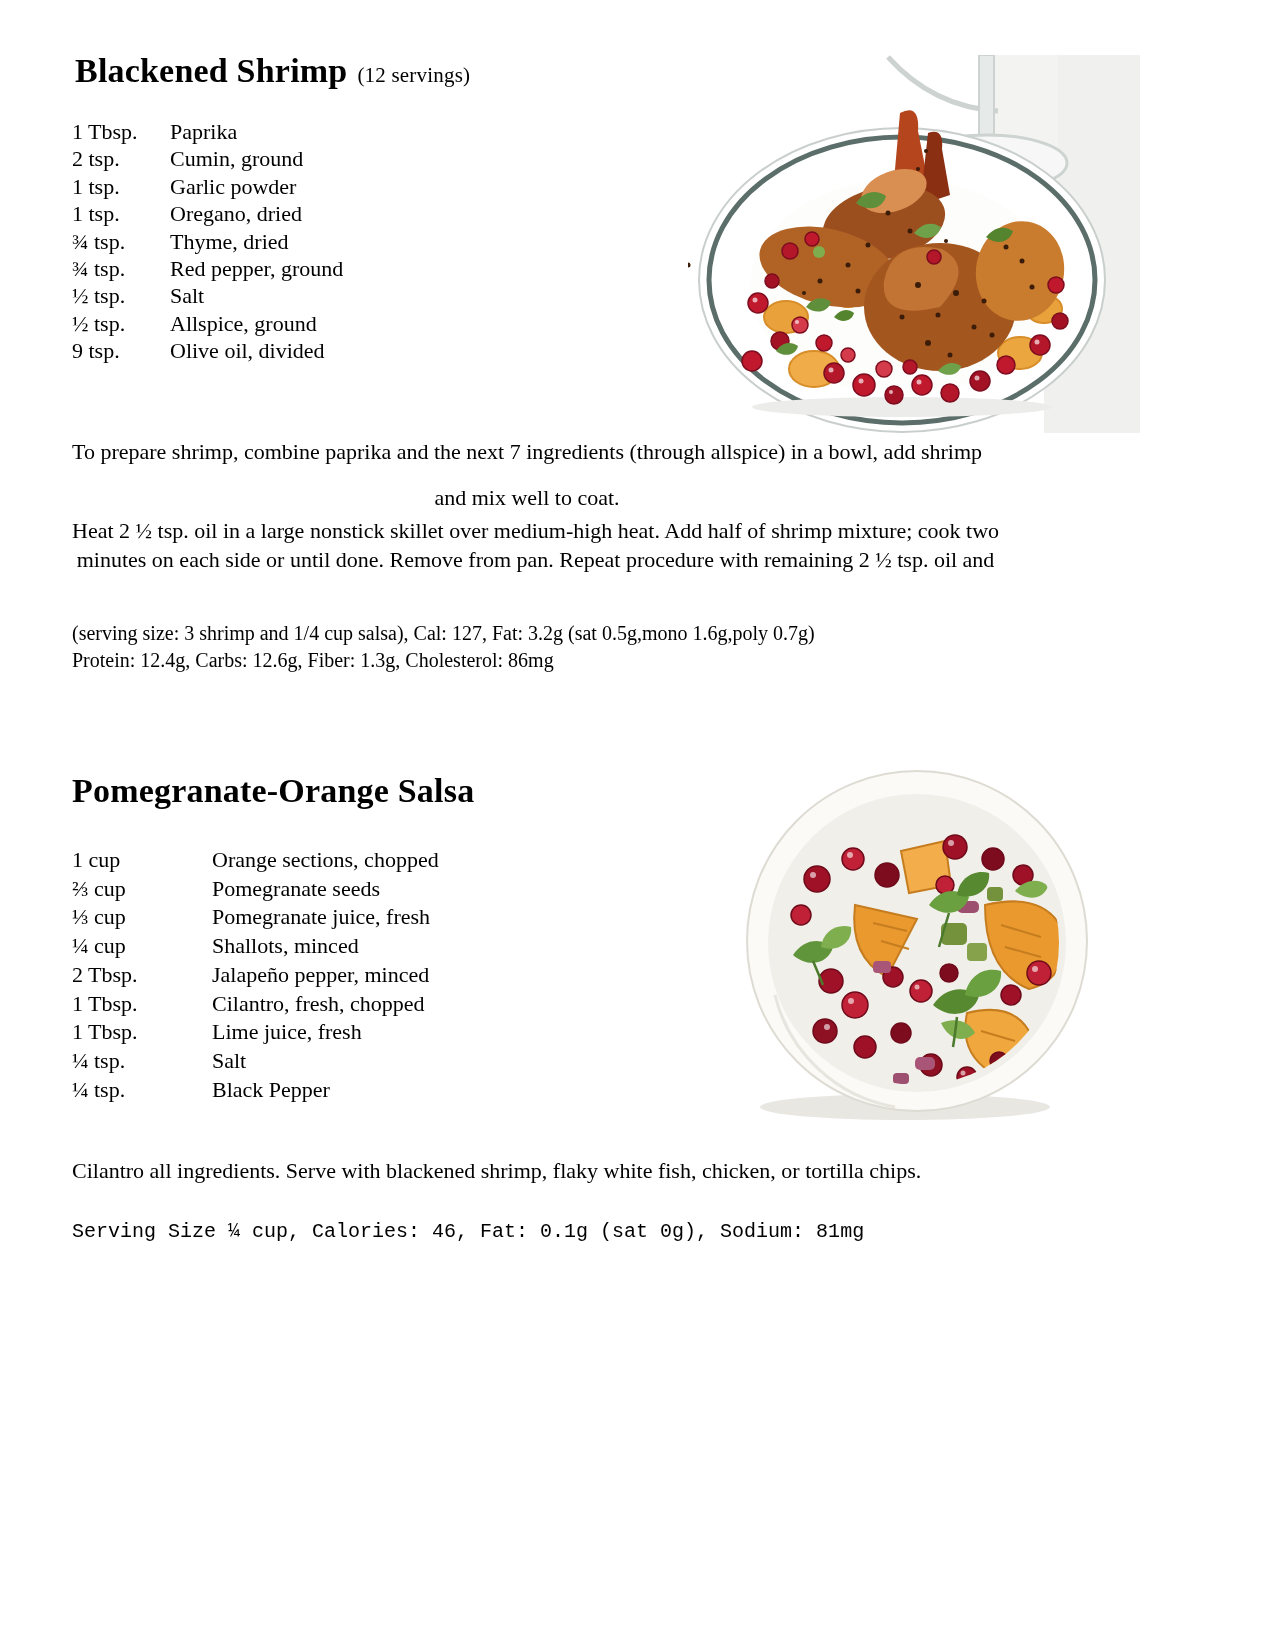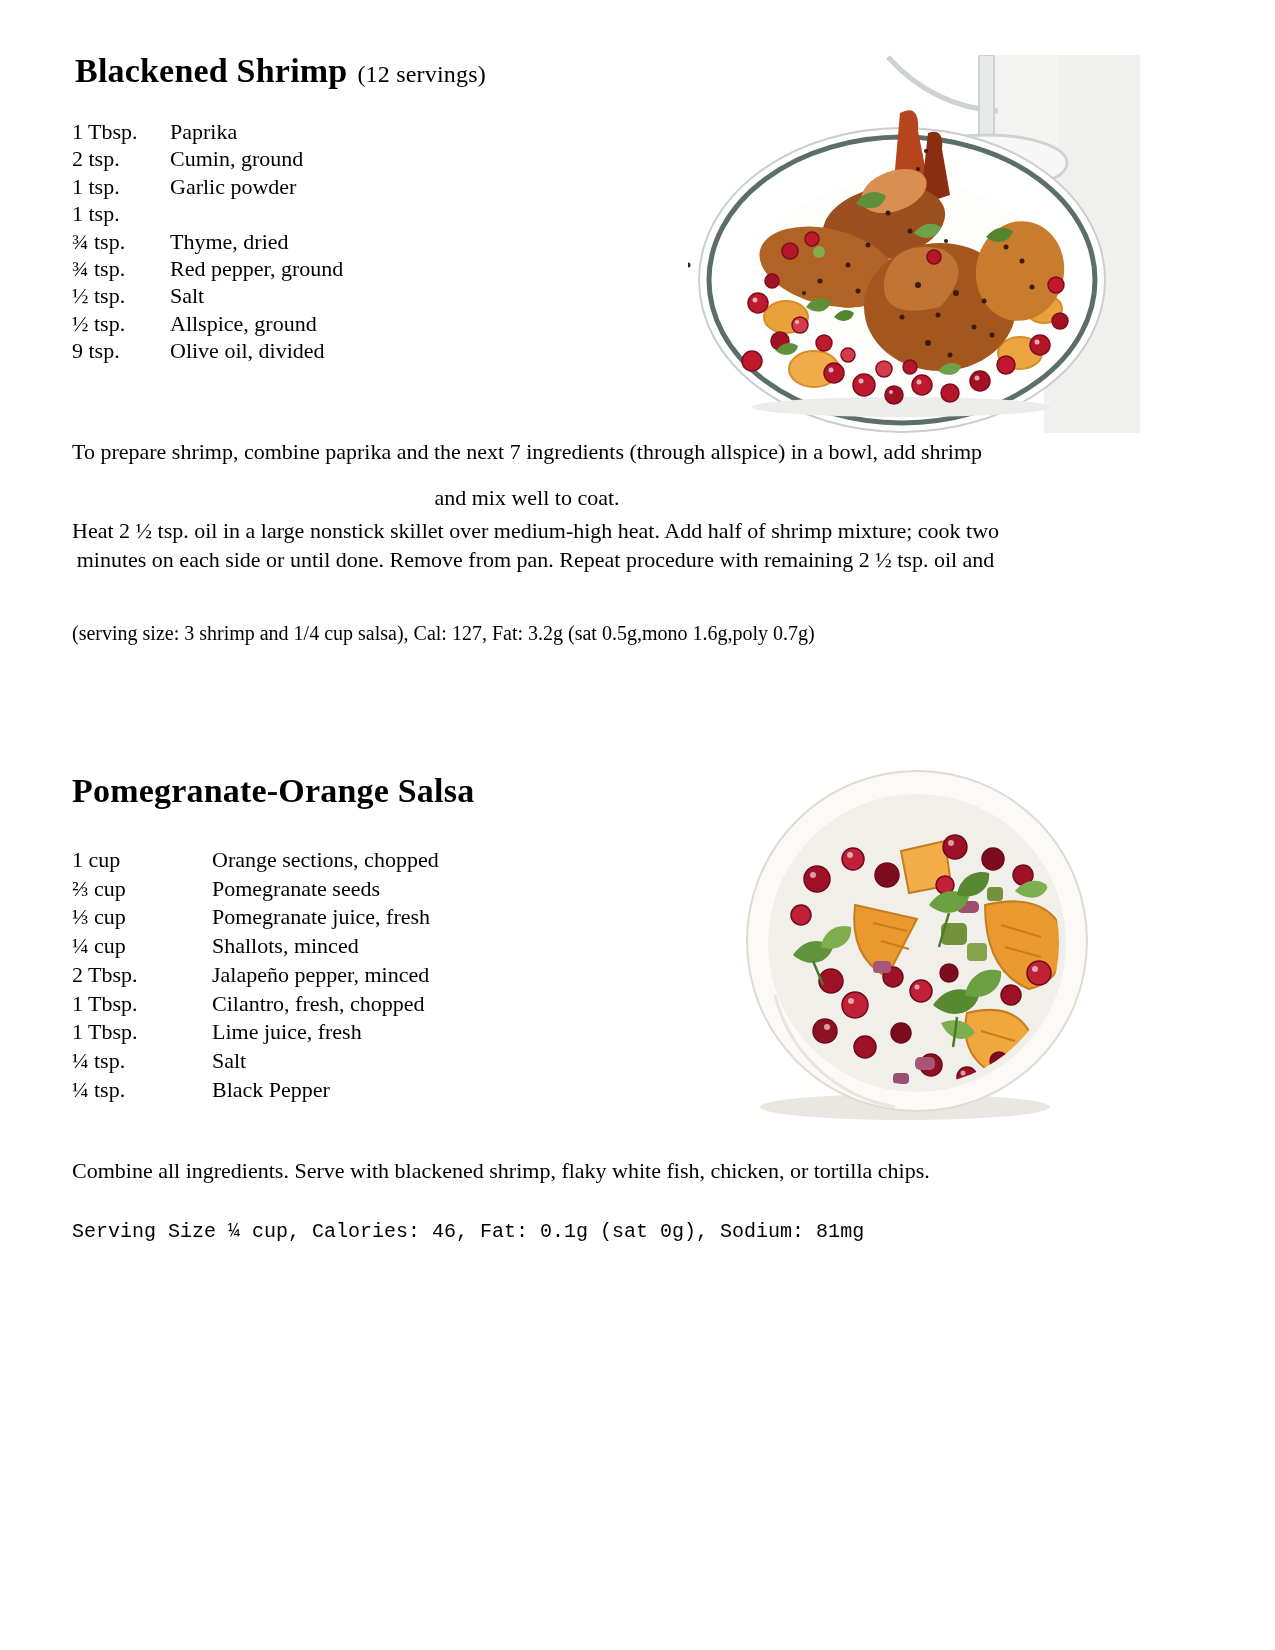--- a/index.html
+++ b/index.html
@@ -10,21 +10,21 @@
     background:#ffffff;
     font-family:"Liberation Serif","DejaVu Serif",serif;
     color:#000;
     overflow:hidden;
   }
   .abs{position:absolute;}
   .title{
     font-size:34px;font-weight:bold;letter-spacing:0.2px;white-space:nowrap;
   }
   .servings{
-    font-size:24px;font-weight:normal;margin-left:10px;text-align:right;
+    font-size:21px;font-weight:normal;margin-left:10px;text-align:right;
   }
   .ing-list{font-size:22px;}
   .ing-row{display:grid;white-space:nowrap;}
   .ing-row-shrimp{grid-template-columns:98px auto;line-height:27.4px;}
   .ing-row-salsa{grid-template-columns:140px auto;line-height:28.7px;}
   .para{font-size:22px;line-height:29px;}
   .para div{white-space:nowrap;text-align:center;}
   .small{font-size:20px;line-height:27px;}
   .small div{white-space:nowrap;}
   .boldword{font-weight:bold;}
@@ -47,20 +47,21 @@
     <div class="ing-row ing-row-shrimp">
         <span>2 tsp.</span>
         <span>Cumin, ground</span>
       </div>
     <div class="ing-row ing-row-shrimp">
         <span>1 tsp.</span>
         <span>Garlic powder</span>
       </div>
     <div class="ing-row ing-row-shrimp">
         <span>1 tsp.</span>
+        <span>Oregano, dried</span>
       </div>
     <div class="ing-row ing-row-shrimp">
         <span>¾  tsp.</span>
         <span>Thyme, dried</span>
       </div>
     <div class="ing-row ing-row-shrimp">
         <span>¾  tsp.</span>
         <span>Red pepper, ground</span>
       </div>
     <div class="ing-row ing-row-shrimp">
@@ -196,20 +197,21 @@
     <div style="margin-top:17px;">and mix well to coat.</div>
   </div>
 
   <div class="abs para" style="left:72px;top:516px;">
     <div>Heat 2 ½ tsp. oil in a large nonstick skillet over medium-high heat. Add half of shrimp mixture; cook two</div>
     <div>minutes on each side or until done. Remove from pan. Repeat procedure with remaining 2 ½ tsp. oil and</div>
   </div>
 
   <div class="abs small" style="left:72px;top:620px;">
     <div>(serving size: 3 shrimp and 1/4 cup salsa), Cal: 127, Fat: 3.2g (sat 0.5g,mono 1.6g,poly 0.7g)</div>
+    <div>Protein: 12.4g, Carbs: 12.6g, Fiber: 1.3g, Cholesterol: 86mg</div>
   </div>
 
   <div class="abs title" style="left:72px;top:772px;">
     <span>Pomegranate-Orange Salsa</span>
   </div>
 
   <div class="abs ing-list" style="left:72px;top:846px;">
     <div class="ing-row ing-row-salsa">
         <span>1 cup</span>
         <span>Orange sections,  chopped</span>
@@ -331,20 +333,20 @@
             <path d="M260,240 c3,-18 18,-29 36,-24 c2,18 -16,31 -36,24 z" fill="#6aa03f"></path>
             <path d="M236,268 c14,-6 28,-2 34,10 c-10,10 -26,8 -34,-10 z" fill="#7fae4f"></path>
           </g>
           <path d="M244,158 q-6,20 -10,34 M108,206 q6,14 10,24 M252,262 q-2,18 -4,30" stroke="#4c7a2c" stroke-width="2.5" fill="none"></path>
         </g>
       </g>
     </svg>
   </div>
 
   <div class="abs para" style="left:72px;top:1156px;">
-    <div>Combine all ingredients. Serve with blackened shrimp, flaky white fish, chicken, or tortilla chips.</div>
+    <div>Cilantro all ingredients. Serve with blackened shrimp, flaky white fish, chicken, or tortilla chips.</div>
   </div>
 
   <div class="abs small" style="left:72px;top:1218px;font-family:Liberation Mono, monospace;">
     <div>Serving Size ¼ cup, Calories: 46, Fat: 0.1g (sat 0g), Sodium: 81mg</div>
   </div>
 
 </div>
 
 </body></html>

